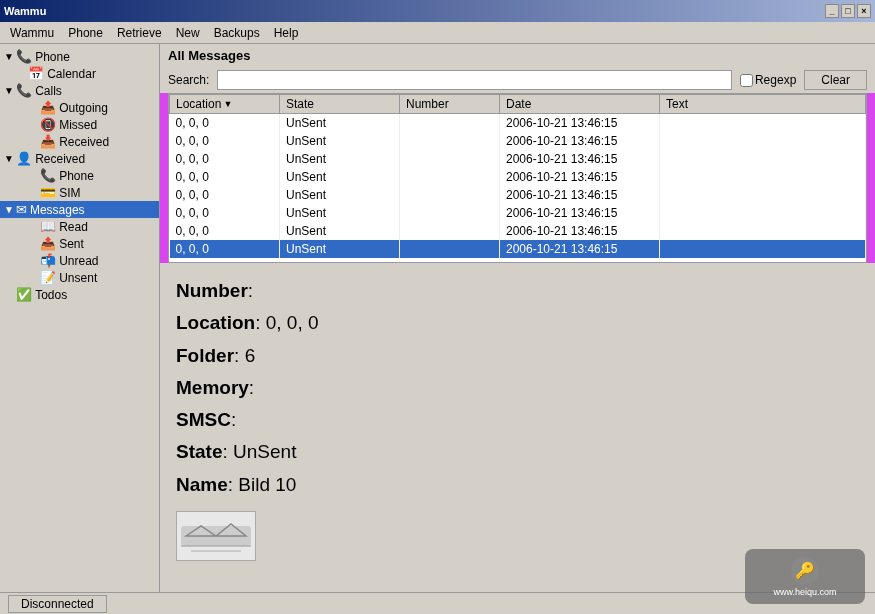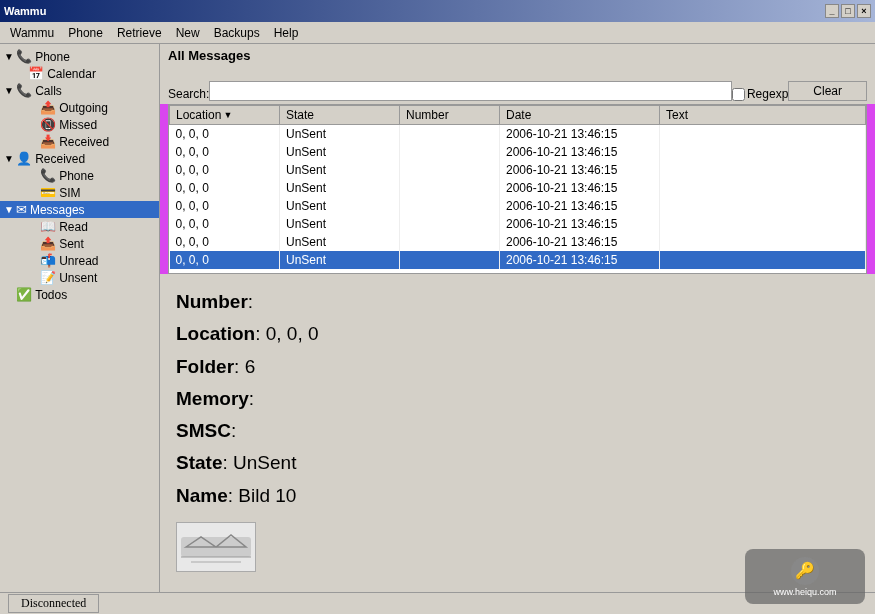--- a/index.html
+++ b/index.html
@@ -85,42 +85,41 @@
     .content-header {
       padding: 4px 8px;
       font-weight: bold;
       font-size: 13px;
       background: #d4d0c8;
     }
 
     
     .search-bar {
       display: flex;
-      align-items: flex-end;
+      align-items: center;
       padding: 3px 8px;
-      gap: 0;
+      gap: 8px;
       background: #d4d0c8;
     }
     .search-label { font-size: 12px; }
     .search-input {
       flex: 1;
       height: 20px;
       border: 1px solid #999;
       background: white;
       padding: 1px 4px;
     }
     .regex-checkbox { display: flex; align-items: center; gap: 2px; font-size: 12px; }
     .clear-btn {
-      padding: 1px 24px;
+      padding: 1px 16px;
       border: 1px solid #999;
       background: #d4d0c8;
       cursor: pointer;
       font-size: 12px;
       height: 20px;
-      margin-top: 11px;
     }
 
     
     .table-container {
       margin: 0 8px;
       border: 1px solid #999;
       overflow: auto;
       background: white;
       flex-shrink: 0;
       height: 170px;
@@ -181,21 +180,20 @@
 
     
     .status-bar {
       height: 22px;
       background: #d4d0c8;
       border-top: 1px solid #999;
       display: flex;
       align-items: center;
       padding: 0 8px;
       font-size: 12px;
-      font-family: Liberation Serif, serif;
     }
     .status-bar-inner {
       border: 1px solid #999;
       padding: 1px 12px;
       background: #d4d0c8;
     }
 
     
     .watermark {
       position: fixed;

